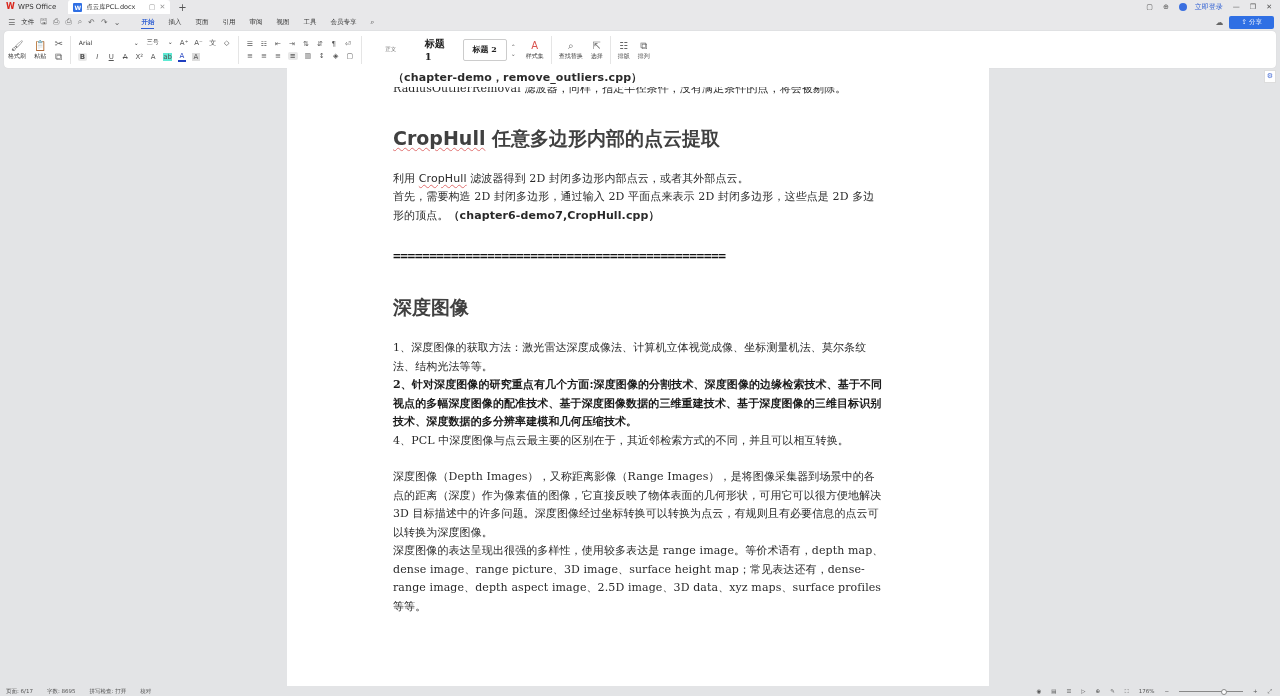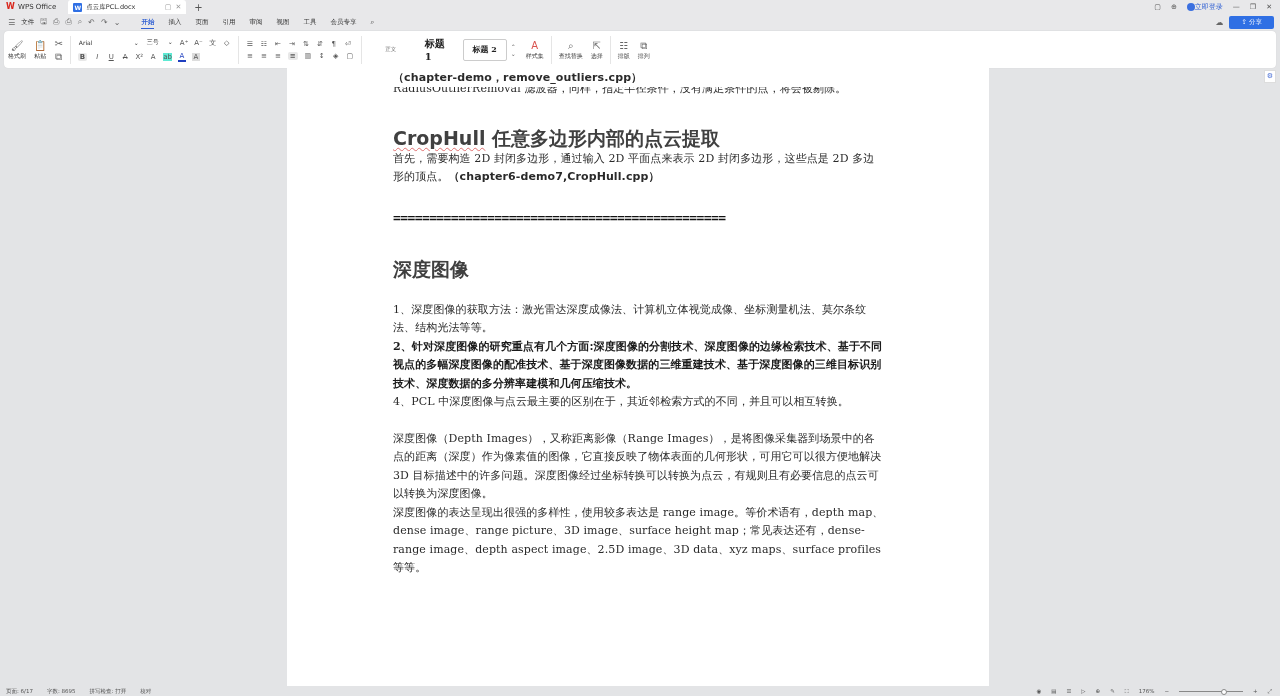--- a/index.html
+++ b/index.html
@@ -3,27 +3,27 @@
 <meta charset="utf-8">
 <style>
   * { box-sizing: border-box; margin: 0; padding: 0; }
   html, body { width: 1280px; height: 696px; overflow: hidden; }
   body { font-family: "DejaVu Sans", "Liberation Sans", sans-serif; background: #e3e4e6; position: relative; color: #222; }
 
   
   .titlebar { position: absolute; left: 0; top: 0; width: 1280px; height: 14px; background: #e8e8ea; display: flex; align-items: center; font-size: 7px; }
   .app-tab { display: flex; align-items: center; gap: 3px; padding: 0 6px; height: 14px; color: #333; }
   .app-logo { width: 9px; height: 8px; color: #d9261c; font-weight: bold; font-size: 8px; line-height: 8px; }
-  .doc-tab { display: flex; align-items: center; gap: 4px; width: 118px; height: 14px; background: #fff; padding: 0 5px; margin-left: 6px; border-radius: 3px 3px 0 0; }
+  .doc-tab { display: flex; align-items: center; gap: 4px; width: 102px; height: 14px; background: #fff; padding: 0 5px; margin-left: 6px; border-radius: 3px 3px 0 0; }
   .w-icon { width: 9px; height: 9px; background: #2f6fe4; color: #fff; font-size: 6px; font-weight: bold; text-align: center; line-height: 9px; border-radius: 1px; }
   .doc-tab .name { flex: 1; color: #333; font-size: 6.5px; }
   .tab-ctrl { color: #999; font-size: 7px; }
   .plus { margin-left: 8px; color: #555; font-size: 10px; }
   .title-right { position: absolute; right: 0; top: 0; height: 14px; display: flex; align-items: center; gap: 10px; padding-right: 8px; font-size: 7px; color: #555; }
-  .login { display: flex; align-items: center; gap: 0; color: #2f5fd3; justify-content: space-between; }
+  .login { display: flex; align-items: center; gap: 8px; color: #2f5fd3; justify-content: space-between; }
   .login .av { width: 8px; height: 8px; border-radius: 50%; background: #3a6fe0; }
 
   
   .menubar { position: absolute; left: 0; top: 14px; width: 1280px; height: 16px; background: #e8e8ea; display: flex; align-items: center; font-size: 6.5px; color: #333; }
   .menu-left { display: flex; align-items: center; gap: 6px; padding-left: 8px; }
   .qicon { color: #666; font-size: 8px; }
   .menu-tabs { display: flex; gap: 0; margin-left: 14px; }
   .menu-tab { padding: 0 7px; height: 16px; line-height: 16px; position: relative; }
   .menu-tab.active { color: #2f5fd3; font-weight: bold; }
   .menu-tab.active::after { content: ""; position: absolute; left: 7px; right: 7px; bottom: 1px; height: 1.5px; background: #2f5fd3; }
@@ -227,20 +227,23 @@
 
 <div class="page">
   <div class="content">
     <div class="p b" style="margin-top:1px">（chapter-demo，remove_outliers.cpp）</div>
     <div class="p" style="height:8px;overflow:hidden;line-height:4px;margin-top:-1px">RadiusOutlierRemoval 滤波器，同样，指定半径条件，没有满足条件的点，将会被剔除。</div>
 
     <div class="h" style="margin-top:31px;line-height:24px">
       <span class="underline-red">CropHull</span><span> 任意多边形内部的点云提取</span>
     </div>
 
+    <div class="p" style="margin-top:20px">
+      <span>利用 </span><span class="latin underline-red">CropHull</span><span> 滤波器得到 2D 封闭多边形内部点云，或者其外部点云。</span>
+    </div>
     <div class="p">
       <span>首先，需要构造 2D 封闭多边形，通过输入 2D 平面点来表示 2D 封闭多边形，这些点是 2D 多边形的顶点。</span><span class="b">（chapter6-demo7,CropHull.cpp）</span>
     </div>
 
     <div class="eq" style="margin-top:21px;line-height:20px">==============================================</div>
 
     <div class="h" style="margin-top:29px;line-height:24px">深度图像</div>
 
     <div style="margin-top:20px">
       <div class="p">1、深度图像的获取方法：激光雷达深度成像法、计算机立体视觉成像、坐标测量机法、莫尔条纹法、结构光法等等。</div>

